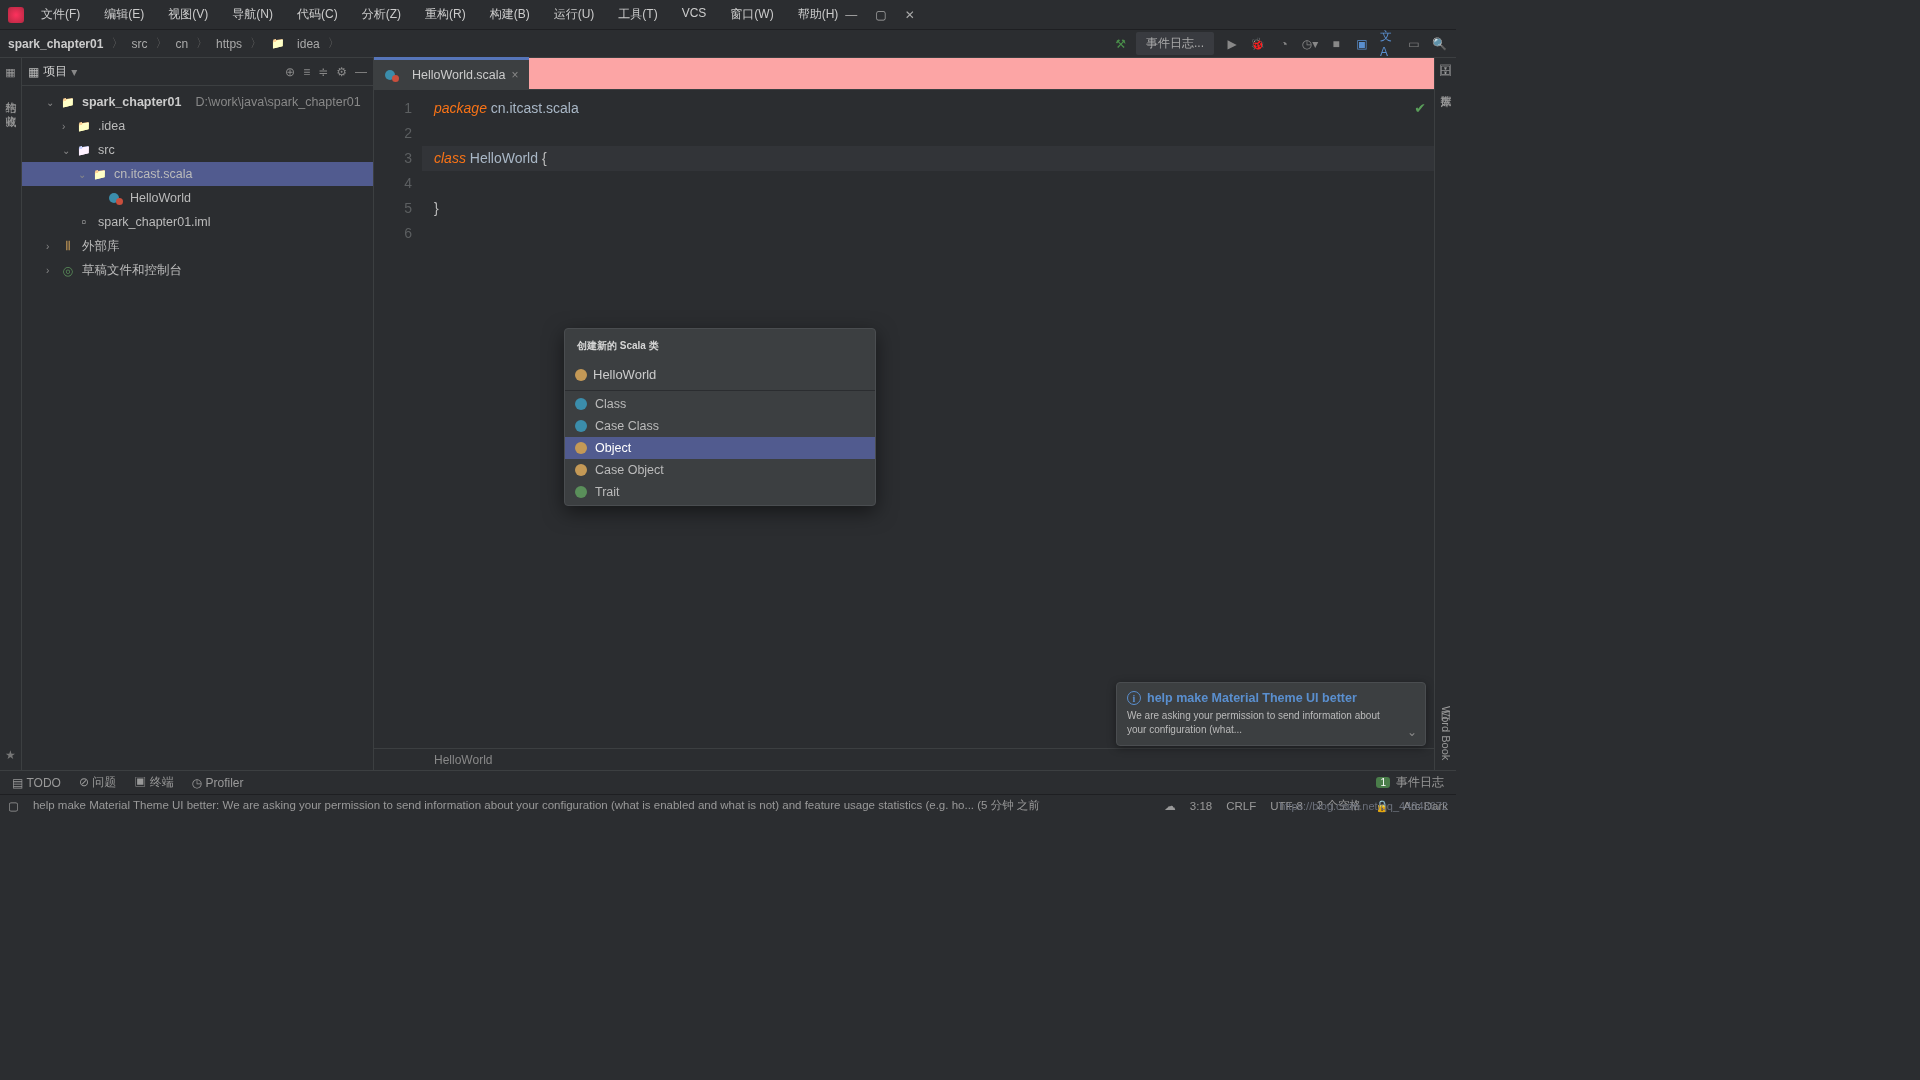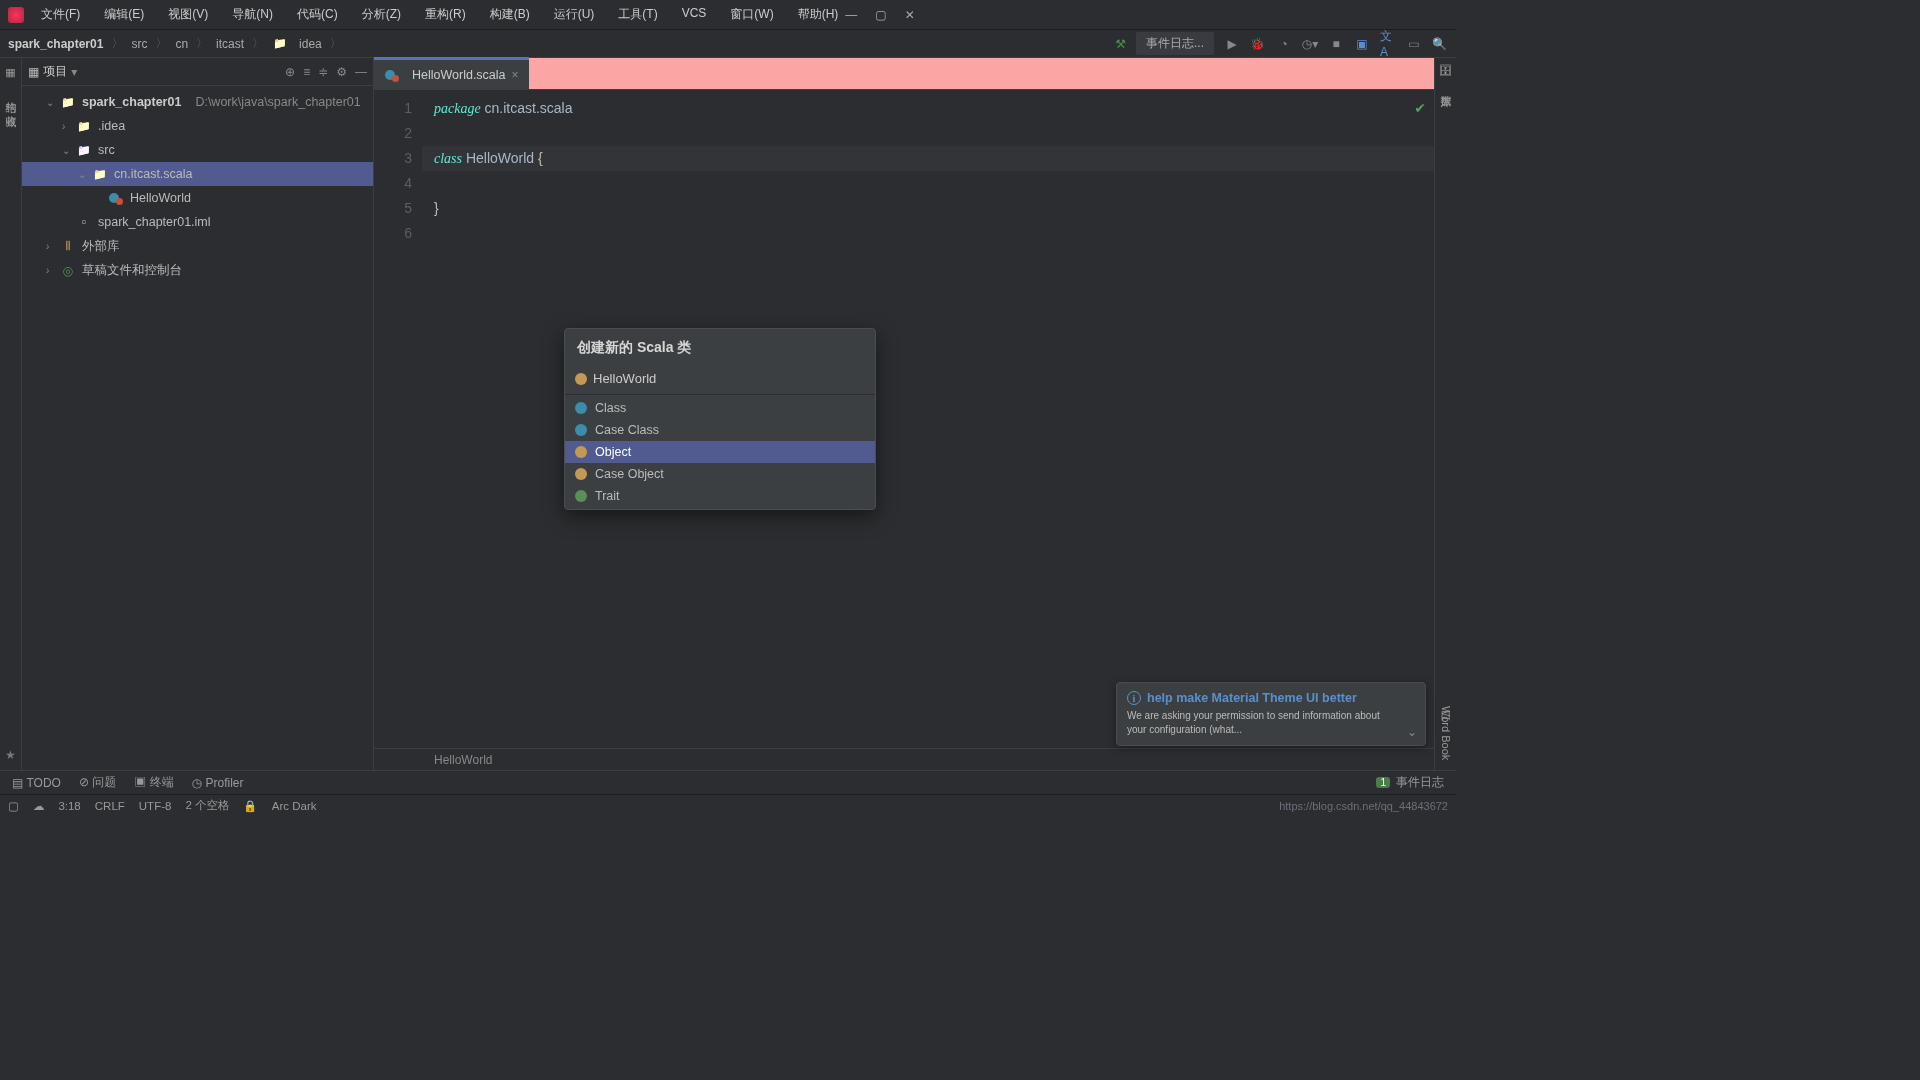--- a/index.html
+++ b/index.html
@@ -35,29 +35,29 @@
 .gray { color:#888888; }
 .editor-area { flex:1; display:flex; flex-direction:column; background:#2b2d30; }
 .tabbar { height:32px; display:flex; align-items:flex-end; background:#fca5a5; border-bottom:1px solid #3c3f41; }
 .tab { height:32px; background:#3c3f41; border-top:3px solid #5675b9; display:flex; align-items:center; padding:0 10px; gap:6px; font-size:12.5px; color:#cccccc; }
 .tab .close { color:#888; font-size:12px; }
 .code-body { flex:1; position:relative; display:flex; font-family:Consolas,monospace; font-size:14px; }
 .gutter { width:48px; background:#2b2d30; color:#5c5f61; text-align:right; padding-right:10px; line-height:25px; padding-top:6px; }
 .code { flex:1; padding-top:6px; line-height:25px; position:relative; }
 .code .line { padding-left:12px; white-space:pre; }
 .code .hl-line { background:#323438; }
-.kw { color:#5eead4; font-style:italic;font-family:Liberation Serif, serif; }
+.kw { color:#f97316; font-style:italic; }
 .cls { color:#a9b7c6; }
 .pkg { color:#a9b7c6; }
 .check { position:absolute; right:8px; top:6px; color:#5a9e5a; }
 .breadcrumb-bottom { height:22px; border-top:1px solid #3c3f41; padding-left:60px; display:flex; align-items:center; color:#888; font-size:12px; }
 .right-gutter { width:22px; background:#2b2d30; border-left:1px solid #3c3f41; display:flex; flex-direction:column; align-items:center; gap:10px; padding-top:6px; }
 .right-gutter .vtext { writing-mode:vertical-rl; font-size:11px; color:#999; }
 .popup { position:absolute; left:564px; top:328px; width:312px; background:#3c3f41; border:1px solid #4a4d50; border-radius:4px; box-shadow:0 6px 20px rgba(0,0,0,.5); }
-.popup-title { padding:10px 12px; font-size:14px; font-weight:bold; color:#d6d6d6; }
+.popup-title { padding:10px 12px; font-size:10px; font-weight:bold; color:#d6d6d6; }
 .popup-input { padding:4px 10px 8px; display:flex; align-items:center; gap:6px; border-bottom:1px solid #2b2d30; }
 .popup-input input { flex:1; background:transparent; border:none; color:#cccccc; font-size:13px; outline:none; }
 .circleO { width:12px; height:12px; border-radius:50%; background:#c49956; display:inline-block; }
 .circleC { width:12px; height:12px; border-radius:50%; background:#3b8dab; display:inline-block; }
 .circleT { width:12px; height:12px; border-radius:50%; background:#5a8f5a; display:inline-block; }
 .popup-list { padding:2px 0; }
 .popup-item { height:22px; display:flex; align-items:center; padding:0 10px; gap:8px; font-size:12.5px; }
 .popup-item.sel { background:#515b8f; color:#fff; }
 .tool-window-bar { height:24px; background:#2b2d30; border-top:1px solid #3c3f41; display:flex; align-items:center; padding:0 12px; gap:18px; font-size:12px; color:#999; }
 .tool-window-bar .right { margin-left:auto; display:flex; align-items:center; gap:6px; }
@@ -103,21 +103,21 @@
 </div>
 
 <div class="navbar">
   <div class="crumb">
     <span class="crumb-item bold">spark_chapter01</span>
       <span class="crumb-sep">〉</span>
     <span class="crumb-item">src</span>
       <span class="crumb-sep">〉</span>
     <span class="crumb-item">cn</span>
       <span class="crumb-sep">〉</span>
-    <span class="crumb-item">itcast</span>
+    <span class="crumb-item">https</span>
       <span class="crumb-sep">〉</span>
     <span class="ticon folder-icon"></span>
     <span class="crumb-item">idea</span>
       <span class="crumb-sep">〉</span>
   </div>
   <div class="nav-right">
     <span class="hammer">⚒</span>
     <span class="add-config">事件日志...</span>
     <span class="tool-icon">▶</span>
     <span class="tool-icon">🐞</span>
@@ -286,20 +286,21 @@
   <span>▣ <span>终端</span></span>
   <span>◷ <span>Profiler</span></span>
   <div class="right">
     <span class="badge">1</span>
     <span>事件日志</span>
   </div>
 </div>
 
 <div class="statusbar">
   <span>▢</span>
+  <span class="msg">help make Material Theme UI better: We are asking your permission to send information about your configuration (what is enabled and what is not) and feature usage statistics (e.g. ho... (5 分钟 之前</span>
   <span>☁</span>
   <span>3:18</span>
   <span>CRLF</span>
   <span>UTF-8</span>
   <span>2 个空格</span>
   <span>🔒</span>
   <span>Arc Dark</span>
   <span style="position:absolute;right:8px;bottom:4px;color:#6a6f7a;font-size:11px">https://blog.csdn.net/qq_44843672</span>
 </div>
 

